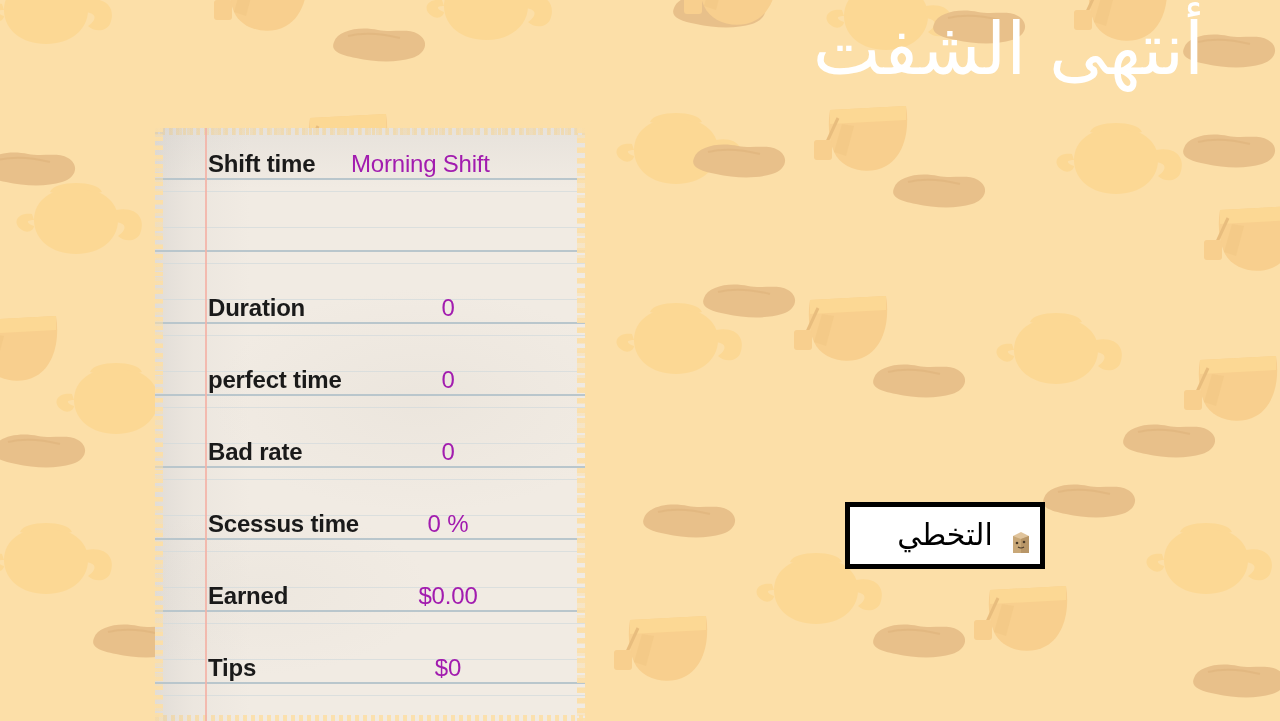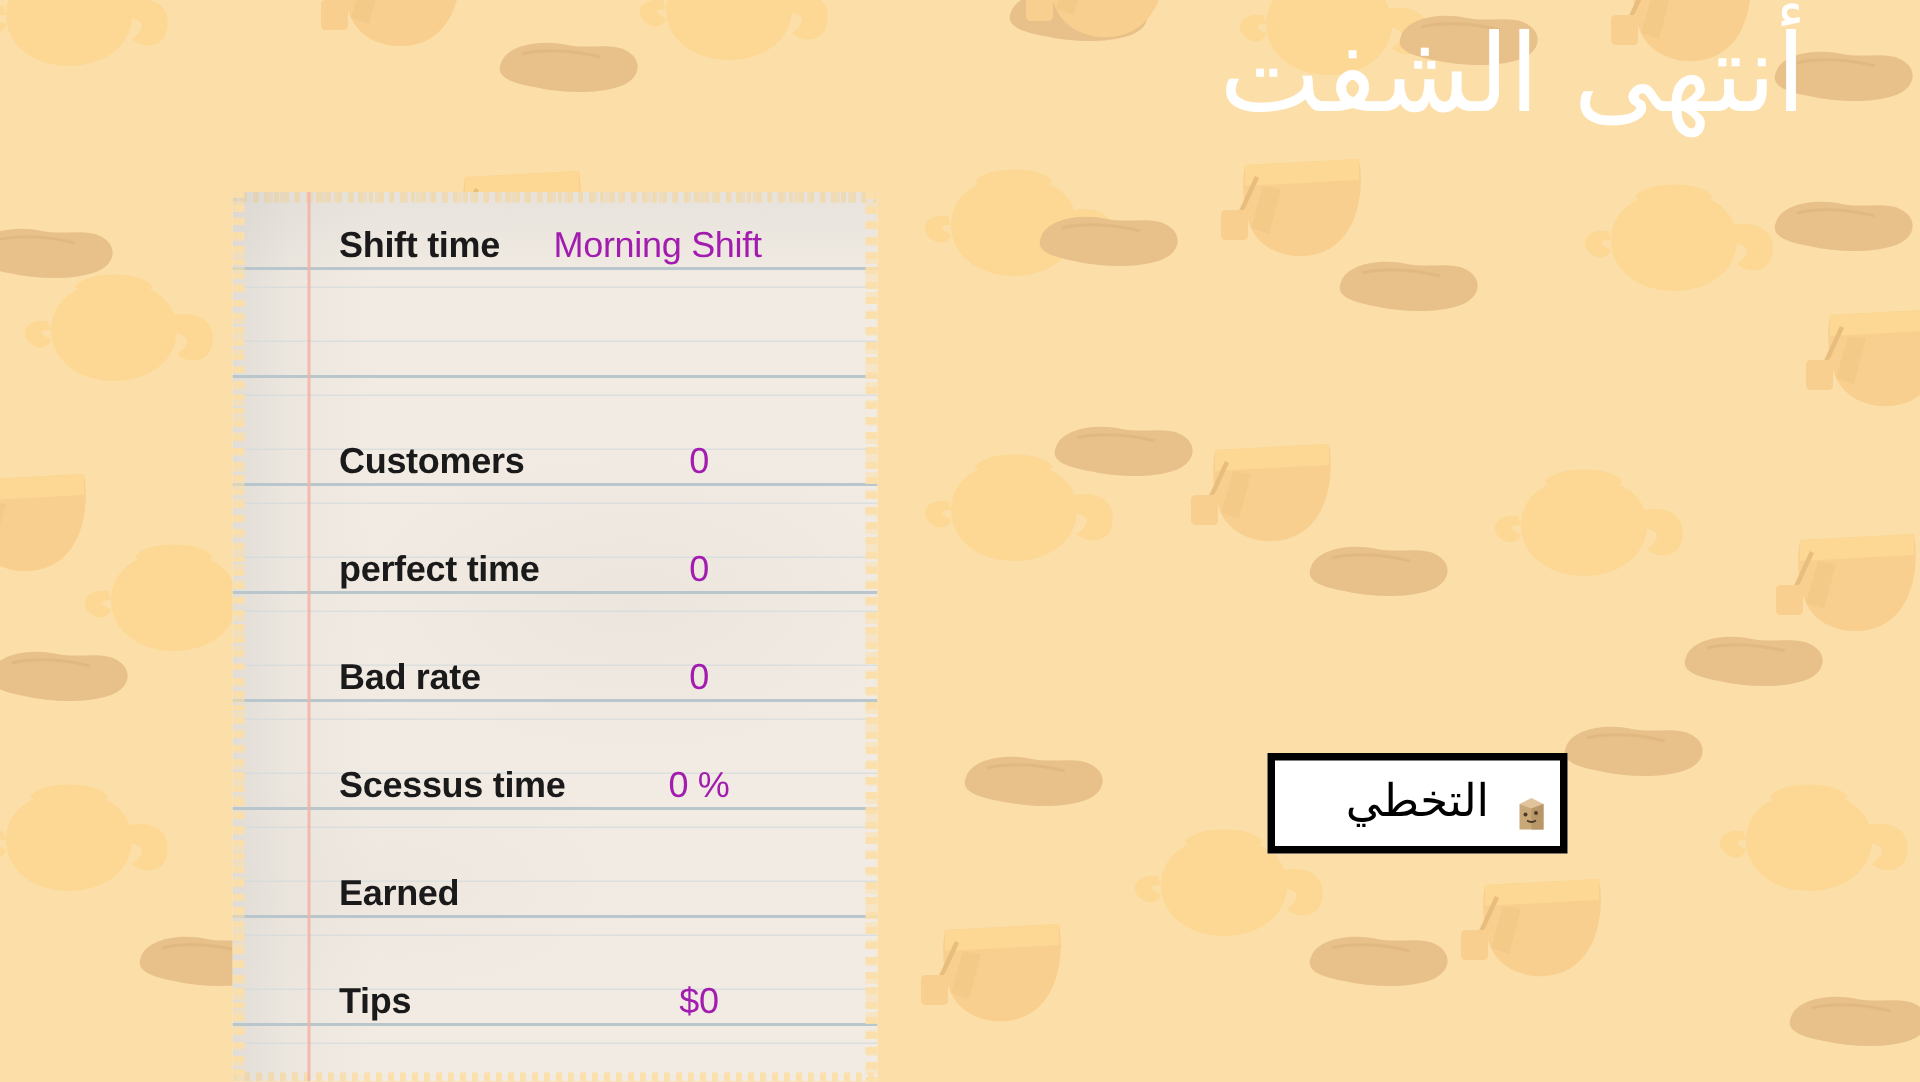--- a/index.html
+++ b/index.html
@@ -125,21 +125,21 @@
     background:#f3b1a6;
     opacity:.85;
     z-index:4;
     pointer-events:none;
   }
 
   
   #rows { position:absolute; inset:0; z-index:5; }
   .row {
     position:absolute;
-    left:18px; right:0;
+    left:0; right:0;
     height:72px;
     display:flex;
     align-items:center;
   }
   .row-label {
     position:absolute;
     left:53px;
     font-size:24px;
     font-weight:bold;
     color:#1a1a1a;
@@ -303,37 +303,38 @@
   </div>
 
   <div class="margin-line"></div>
 
   <div id="rows">
     <div class="row" style="top:0px;">
       <span class="row-label">Shift time</span>
       <span class="row-value wide">Morning Shift</span>
     </div>
     <div class="row" style="top:144px;">
-      <span class="row-label">Customers</span>
+      <span class="row-label">Duration</span>
       <span class="row-value">0</span>
     </div>
     <div class="row" style="top:216px;">
       <span class="row-label">perfect time</span>
       <span class="row-value">0</span>
     </div>
     <div class="row" style="top:288px;">
       <span class="row-label">Bad rate</span>
       <span class="row-value">0</span>
     </div>
     <div class="row" style="top:360px;">
       <span class="row-label">Scessus time</span>
       <span class="row-value">0 %</span>
     </div>
     <div class="row" style="top:432px;">
       <span class="row-label">Earned</span>
+      <span class="row-value">$0.00</span>
     </div>
     <div class="row" style="top:504px;">
       <span class="row-label">Tips</span>
       <span class="row-value">$0</span>
     </div>
   </div>
 
   <div class="paper-edge-l"></div>
   <div class="paper-edge-r"></div>
 </div>

